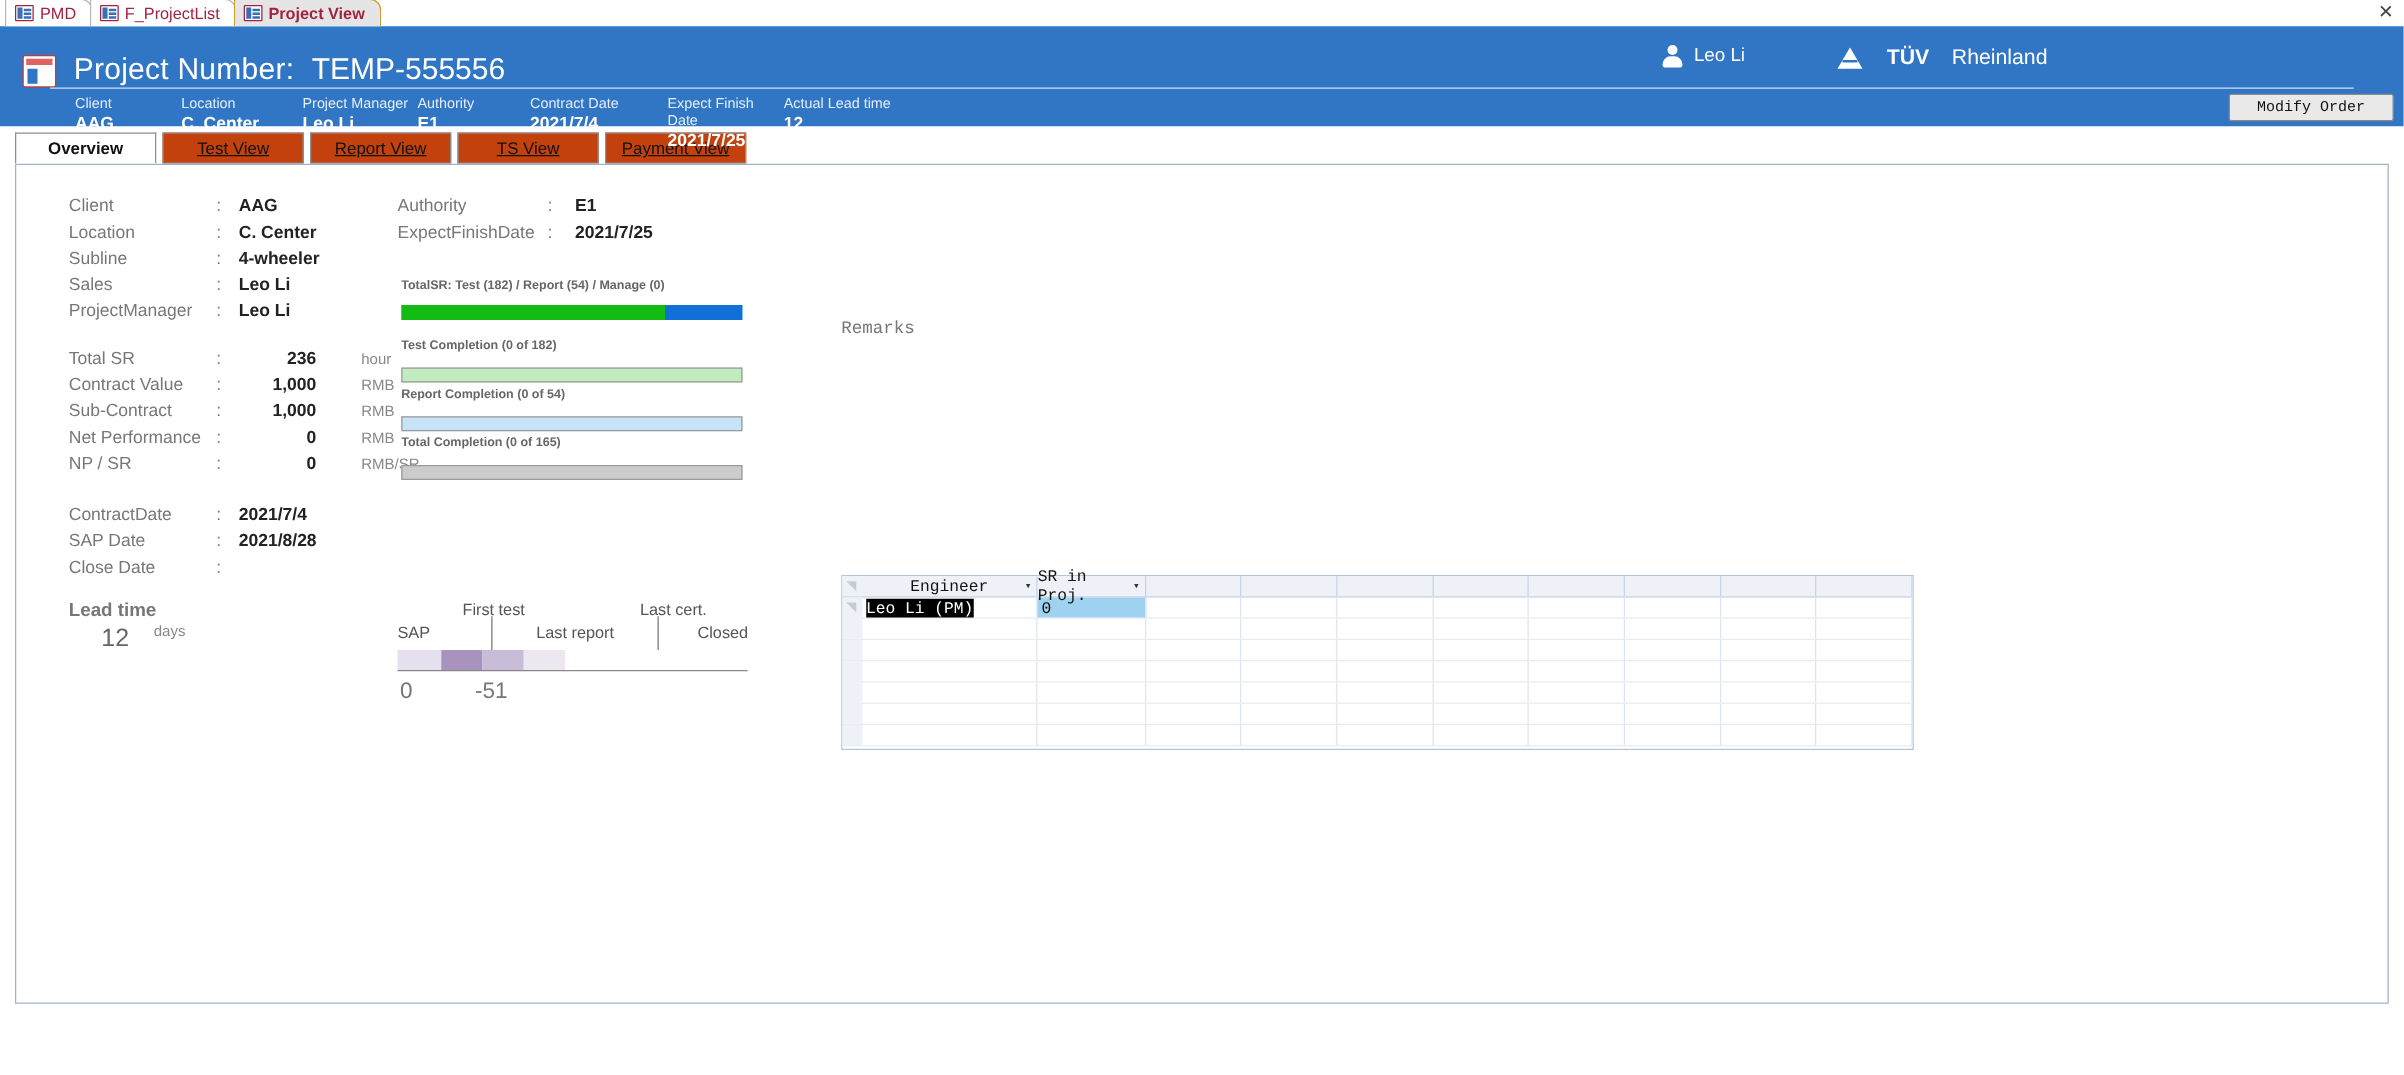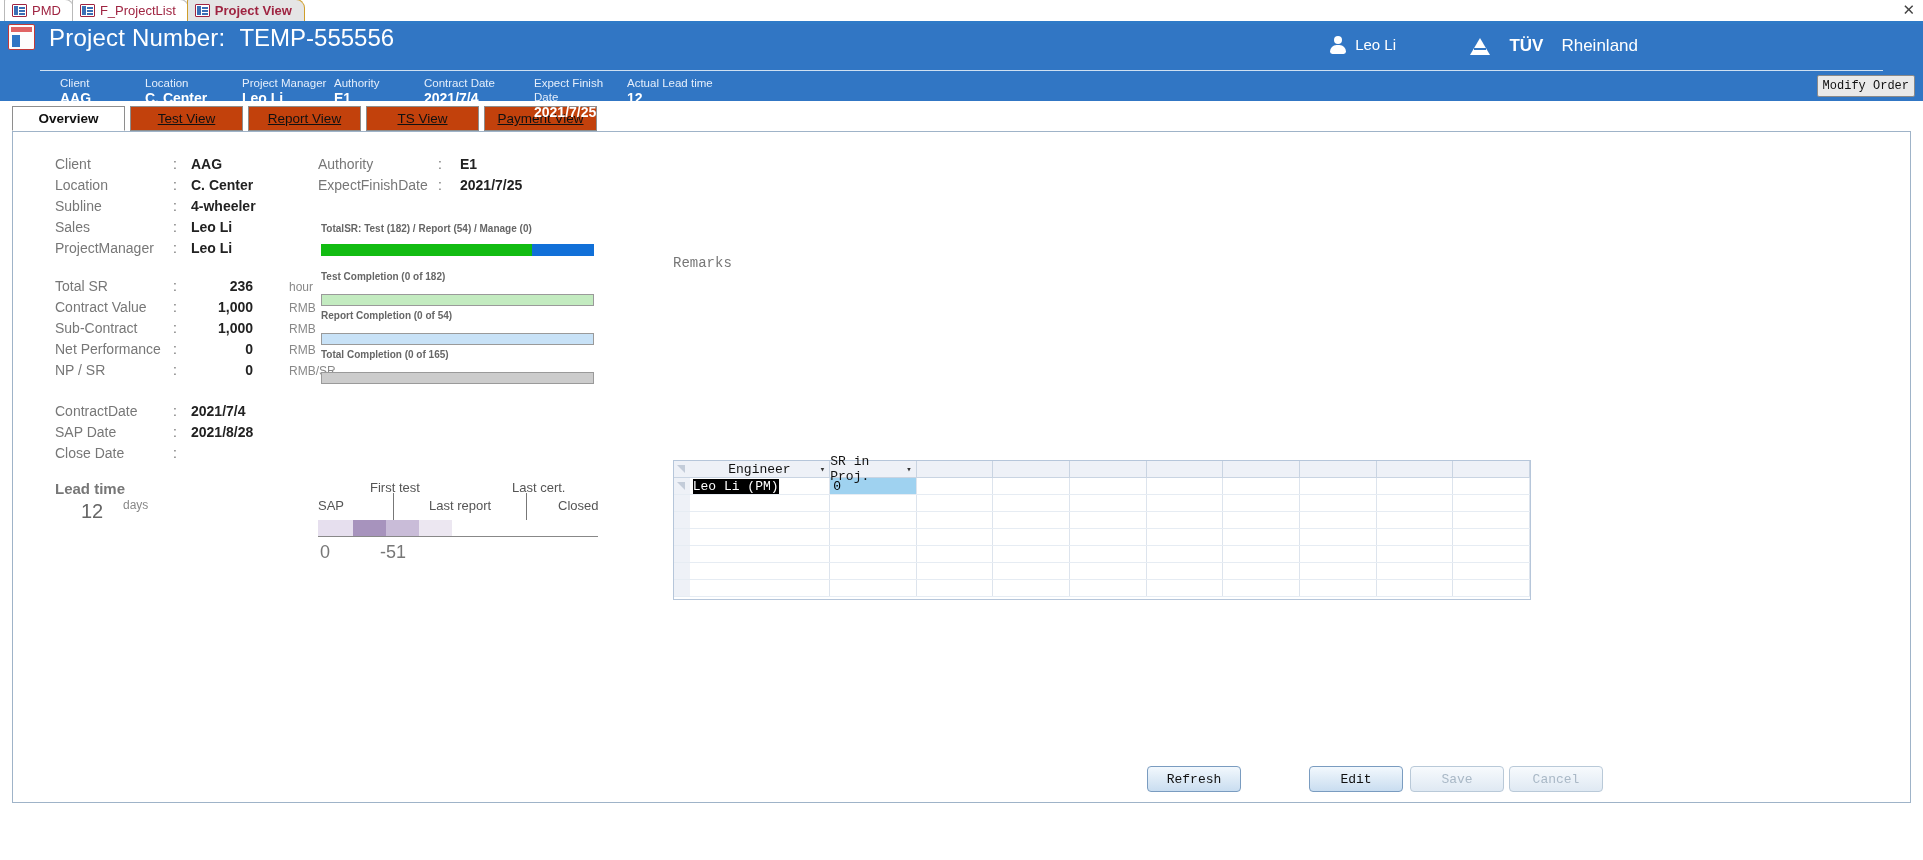--- a/index.html
+++ b/index.html
@@ -44,21 +44,21 @@
   #tabclose{
     position:absolute; right:8px; top:2px; font-size:15px; color:#444;
     line-height:16px; cursor:pointer;
   }
 
   
   #header{
     background:#3176c4; color:#fff;
     height:77px; position:relative;
   }
-  #hdr-top{ display:flex; align-items:flex-start; height:46px; padding-left:8px; }
+  #hdr-top{ display:flex; align-items:flex-end; height:46px; padding-left:18px; }
   #hdr-icon{
     width:27px;height:26px;background:#fdfdfd;border:1px solid #c23a3a;border-radius:2px;
     position:relative;flex:none;
   }
   #hdr-icon:before{content:"";position:absolute;left:2px;top:2px;right:2px;height:5px;background:#e06464;}
   #hdr-icon:after{
     content:"";position:absolute;left:3px;top:10px;width:8px;height:12px;background:#3176c4;
     box-shadow:13px 0 0 -4px #3176c4, 13px 7px 0 -4px #3176c4;
   }
   #hdr-title{ font-size:24px; margin-left:14px; font-weight:normal; letter-spacing:.2px;}
@@ -88,21 +88,21 @@
   #tuv-logo span.light{font-weight:normal;}
   #hdr-rule{ position:absolute; left:40px; right:40px; top:46px; height:1px; background:#cfe0f2; }
   #hdr-meta{ display:flex; padding-left:60px; padding-top:6px; }
   .mcol{ flex:none; }
   .mlab{ font-size:11.5px; color:#e4eefb; line-height:14px; }
   .mval{ font-size:14px; font-weight:bold; color:#fff; line-height:17px; }
   #modify-order{
     position:absolute; right:8px; bottom:4px;
     background:#e9e9e9; border:1px solid #8a8a8a;
     font-family:"Liberation Mono", monospace; font-size:12px; color:#111;
-    padding:3px 5px; border-radius:2px; cursor:pointer;
+    padding:3px 22px; border-radius:2px; cursor:pointer;
   }
 
   
   #viewtabs{ display:flex; gap:5px; padding:5px 0 0 12px; background:#fff; align-items:flex-end;}
   .vtab{
     height:25px; min-width:113px; display:flex; align-items:center; justify-content:center;
     border:1px solid #8e8e8e; background:#c2410c; font-size:13.5px; color:#111;
     text-decoration:underline; cursor:pointer;
   }
   .vtab.active{ background:#fff; font-weight:bold; text-decoration:none; border-bottom:1px solid #fff;}
@@ -511,20 +511,14 @@
           <div class="gc cell-blank"></div>
           <div class="gc cell-blank"></div>
           <div class="gc cell-blank"></div>
           <div class="gc cell-blank"></div>
           <div class="gc cell-blank"></div>
           <div class="gc cell-blank"></div>
         </div>
       </div>
   </div>
 
-  <div id="footer">
-    <div class="fbtn" style="left:1134px">Refresh</div>
-    <div class="fbtn" style="left:1296px">Edit</div>
-    <div class="fbtn disabled" style="left:1397px">Save</div>
-    <div class="fbtn disabled" style="left:1496px">Cancel</div>
-  </div>
 
 </div>
 
 </body></html>

